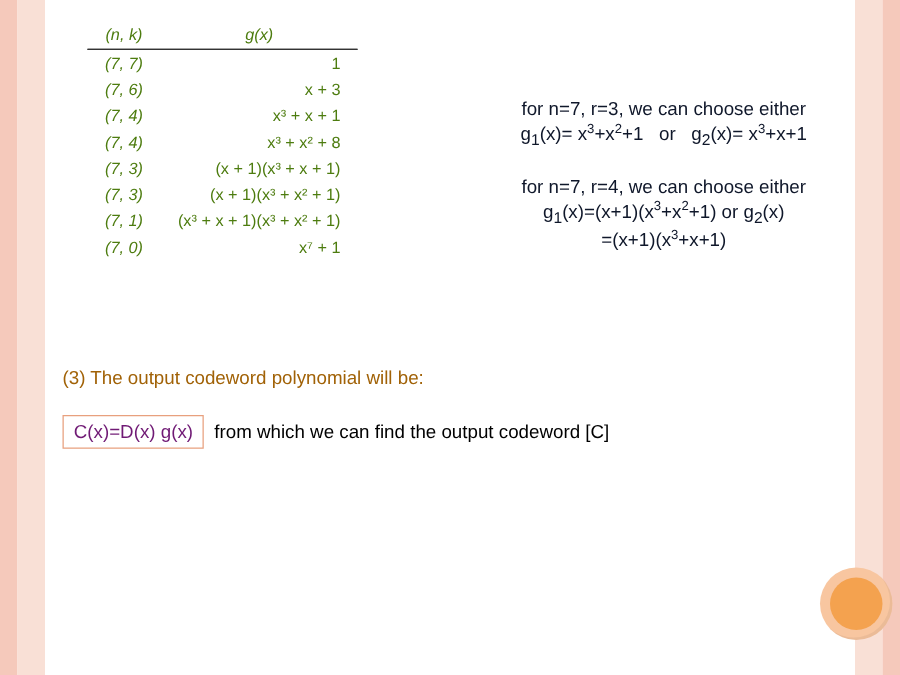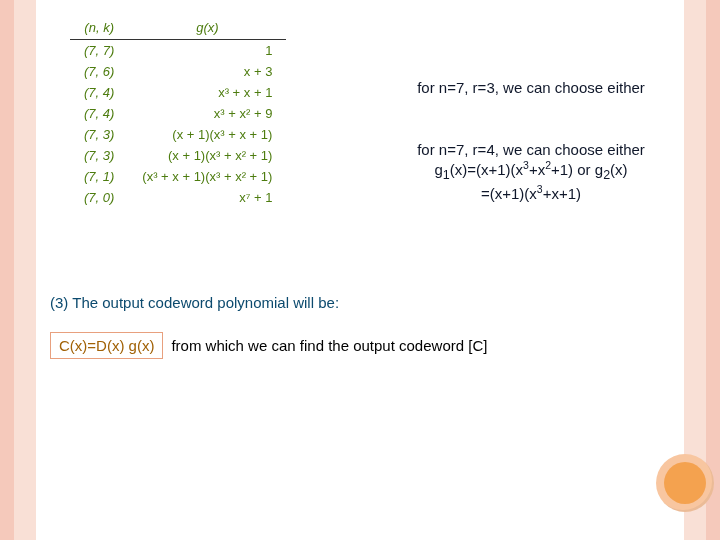--- a/index.html
+++ b/index.html
@@ -94,35 +94,35 @@
   .note2 {
     top: 140px;
     left: 346px;
     width: 298px;
   }
   .section {
     position: absolute;
     top: 294px;
     left: 14px;
     font-size: 15px;
-    color: #0c4a6e;
+    color: #a16207;
   }
   .formula-row {
     position: absolute;
     top: 332px;
     left: 14px;
     display: flex;
     align-items: center;
     font-size: 15px;
   }
   .formula-box {
     border: 1.5px solid #e8a07e;
     background: #fff;
     padding: 4px 8px;
-    color: #a16207;
+    color: #701a75;
   }
   .formula-rest {
     margin-left: 8px;
   }
   .circle-outer {
     position: absolute;
     right: 6px;
     bottom: 28px;
     width: 58px;
     height: 58px;
@@ -166,21 +166,21 @@
         <tr>
             <td>(7, 6)</td>
             <td>x + 3</td>
           </tr>
         <tr>
             <td>(7, 4)</td>
             <td>x³ + x + 1</td>
           </tr>
         <tr>
             <td>(7, 4)</td>
-            <td>x³ + x² + 9</td>
+            <td>x³ + x² + 8</td>
           </tr>
         <tr>
             <td>(7, 3)</td>
             <td>(x + 1)(x³ + x + 1)</td>
           </tr>
         <tr>
             <td>(7, 3)</td>
             <td>(x + 1)(x³ + x² + 1)</td>
           </tr>
         <tr>
@@ -190,20 +190,21 @@
         <tr>
             <td>(7, 0)</td>
             <td>x⁷ + 1</td>
           </tr>
       </tbody>
     </table>
   </div>
 
   <div class="note note1">
     <div>for n=7, r=3, we can choose either</div>
+    <div>g<sub>1</sub>(x)= x<sup>3</sup>+x<sup>2</sup>+1&nbsp;&nbsp; or&nbsp;&nbsp; g<sub>2</sub>(x)= x<sup>3</sup>+x+1</div>
   </div>
 
   <div class="note note2">
     <div>for n=7, r=4, we can choose either</div>
     <div>g<sub>1</sub>(x)=(x+1)(x<sup>3</sup>+x<sup>2</sup>+1) or g<sub>2</sub>(x)</div>
     <div>=(x+1)(x<sup>3</sup>+x+1)</div>
   </div>
 
   <div class="section">(3) The output codeword polynomial will be:</div>
 

